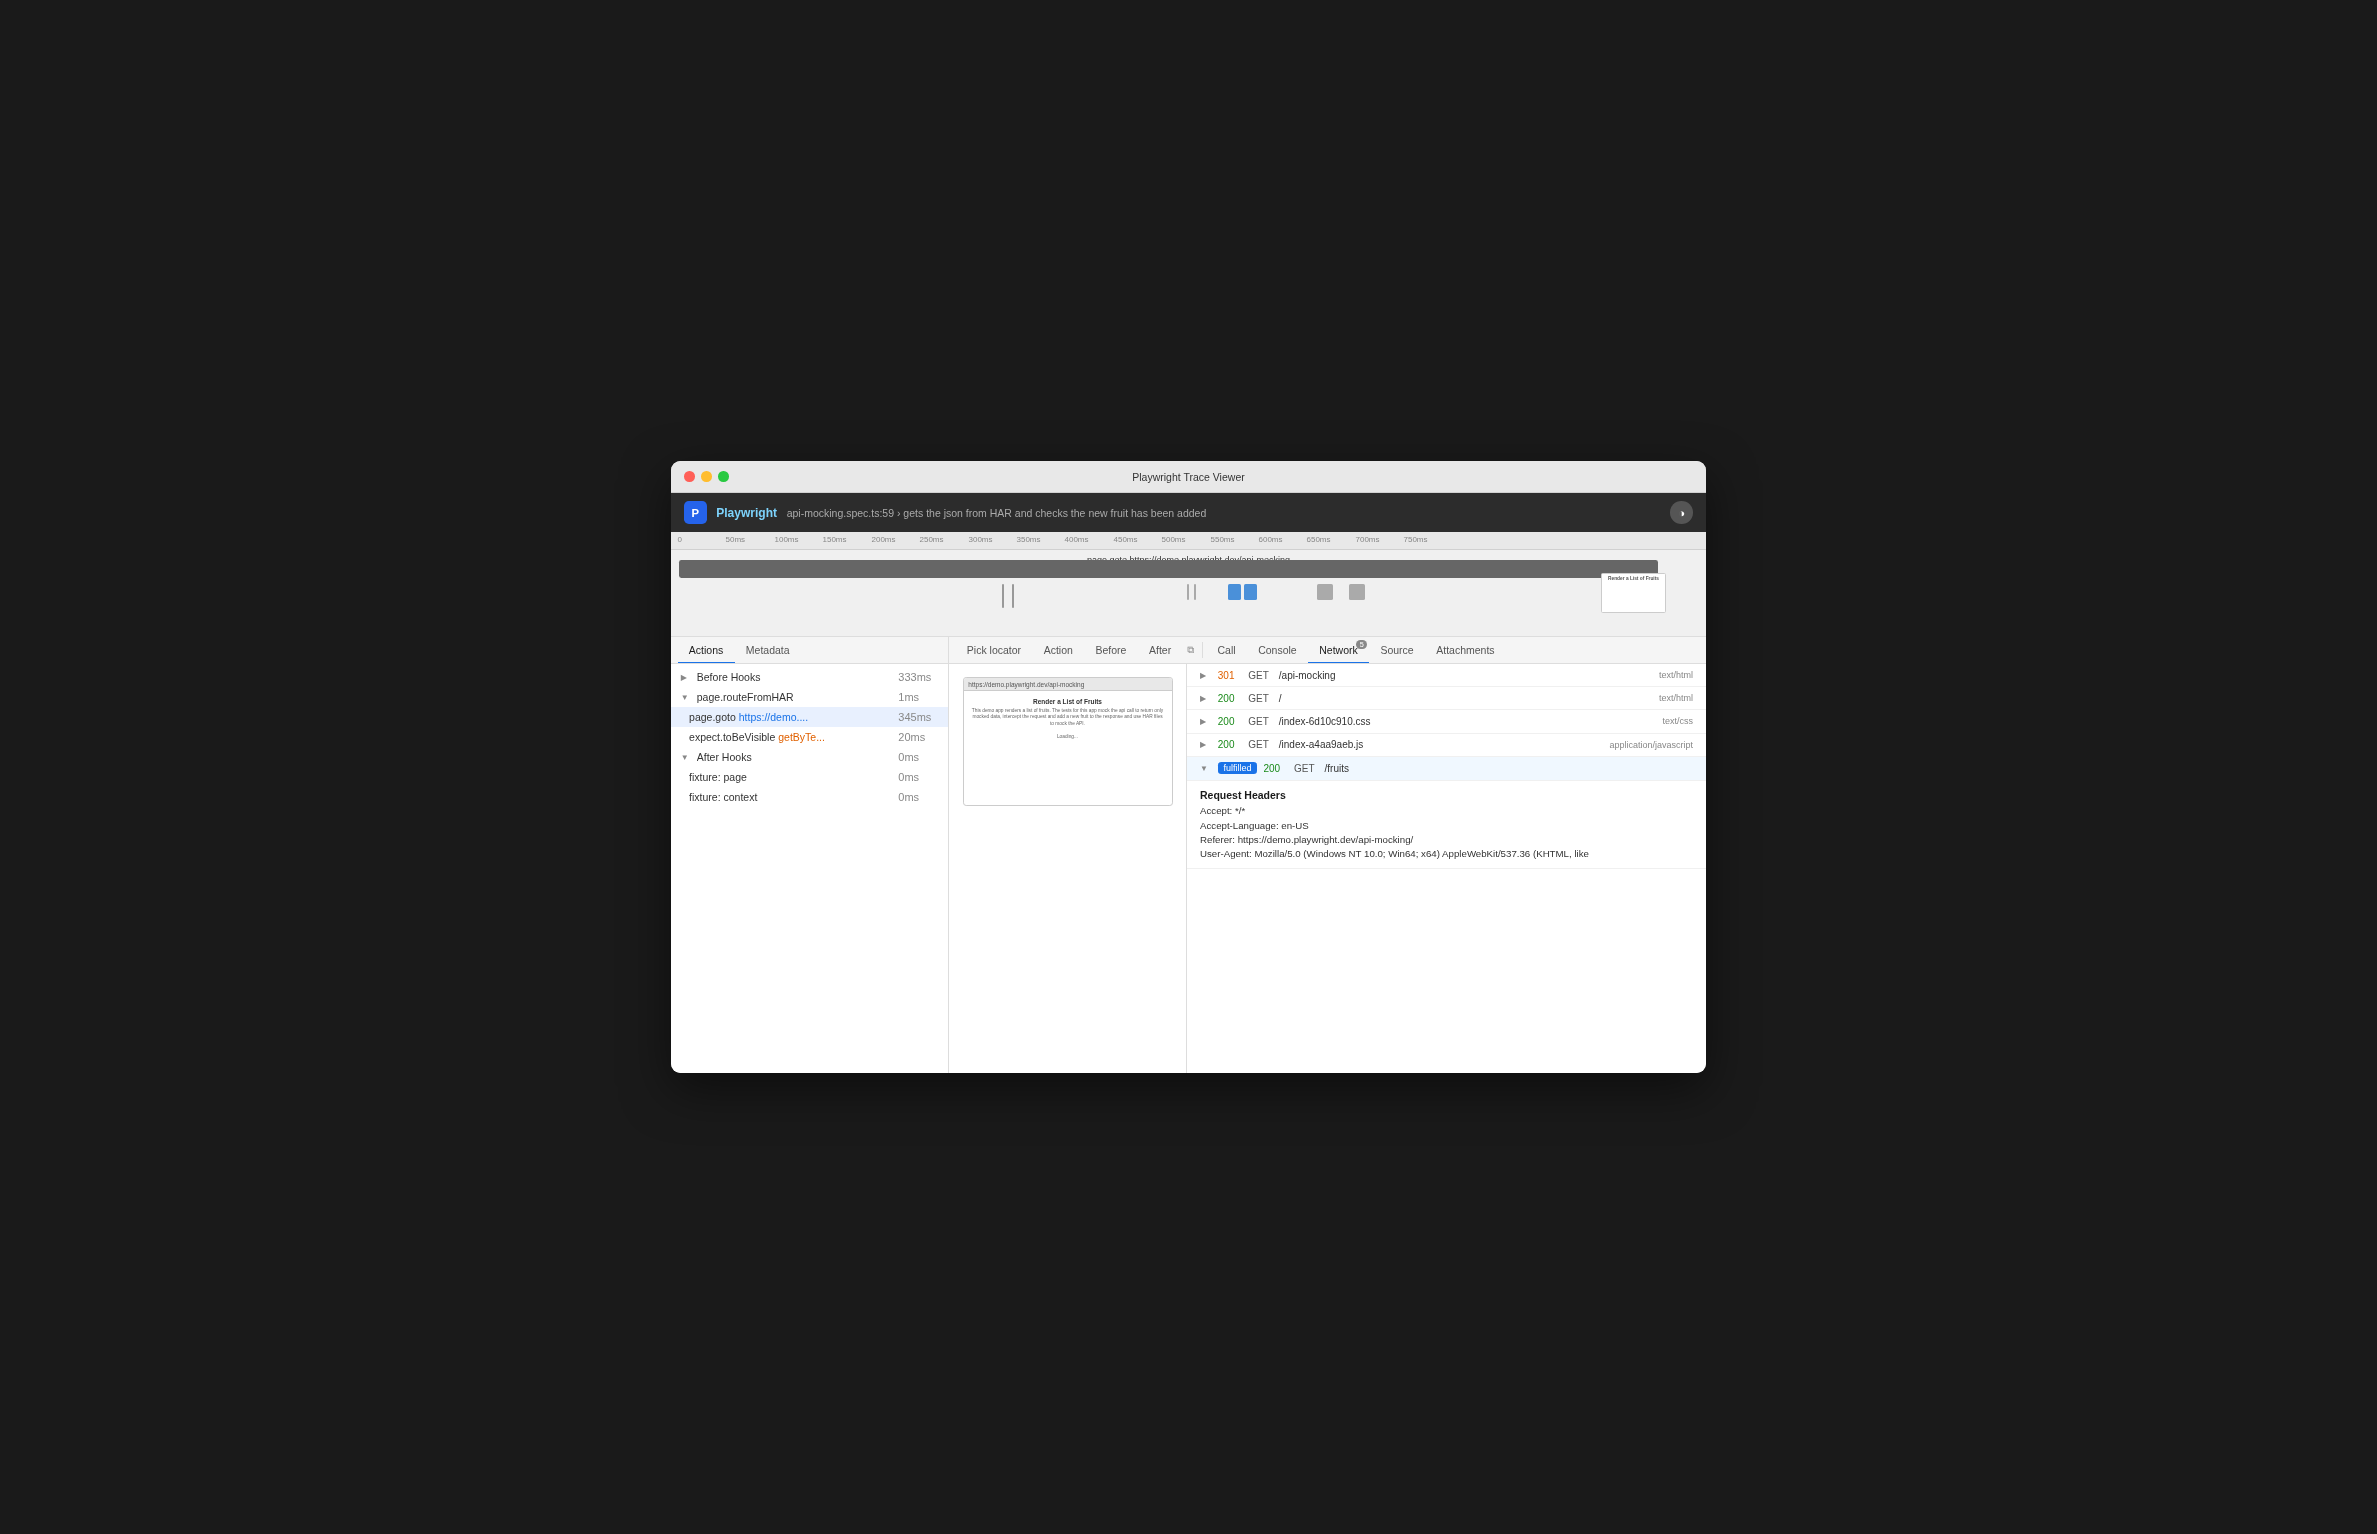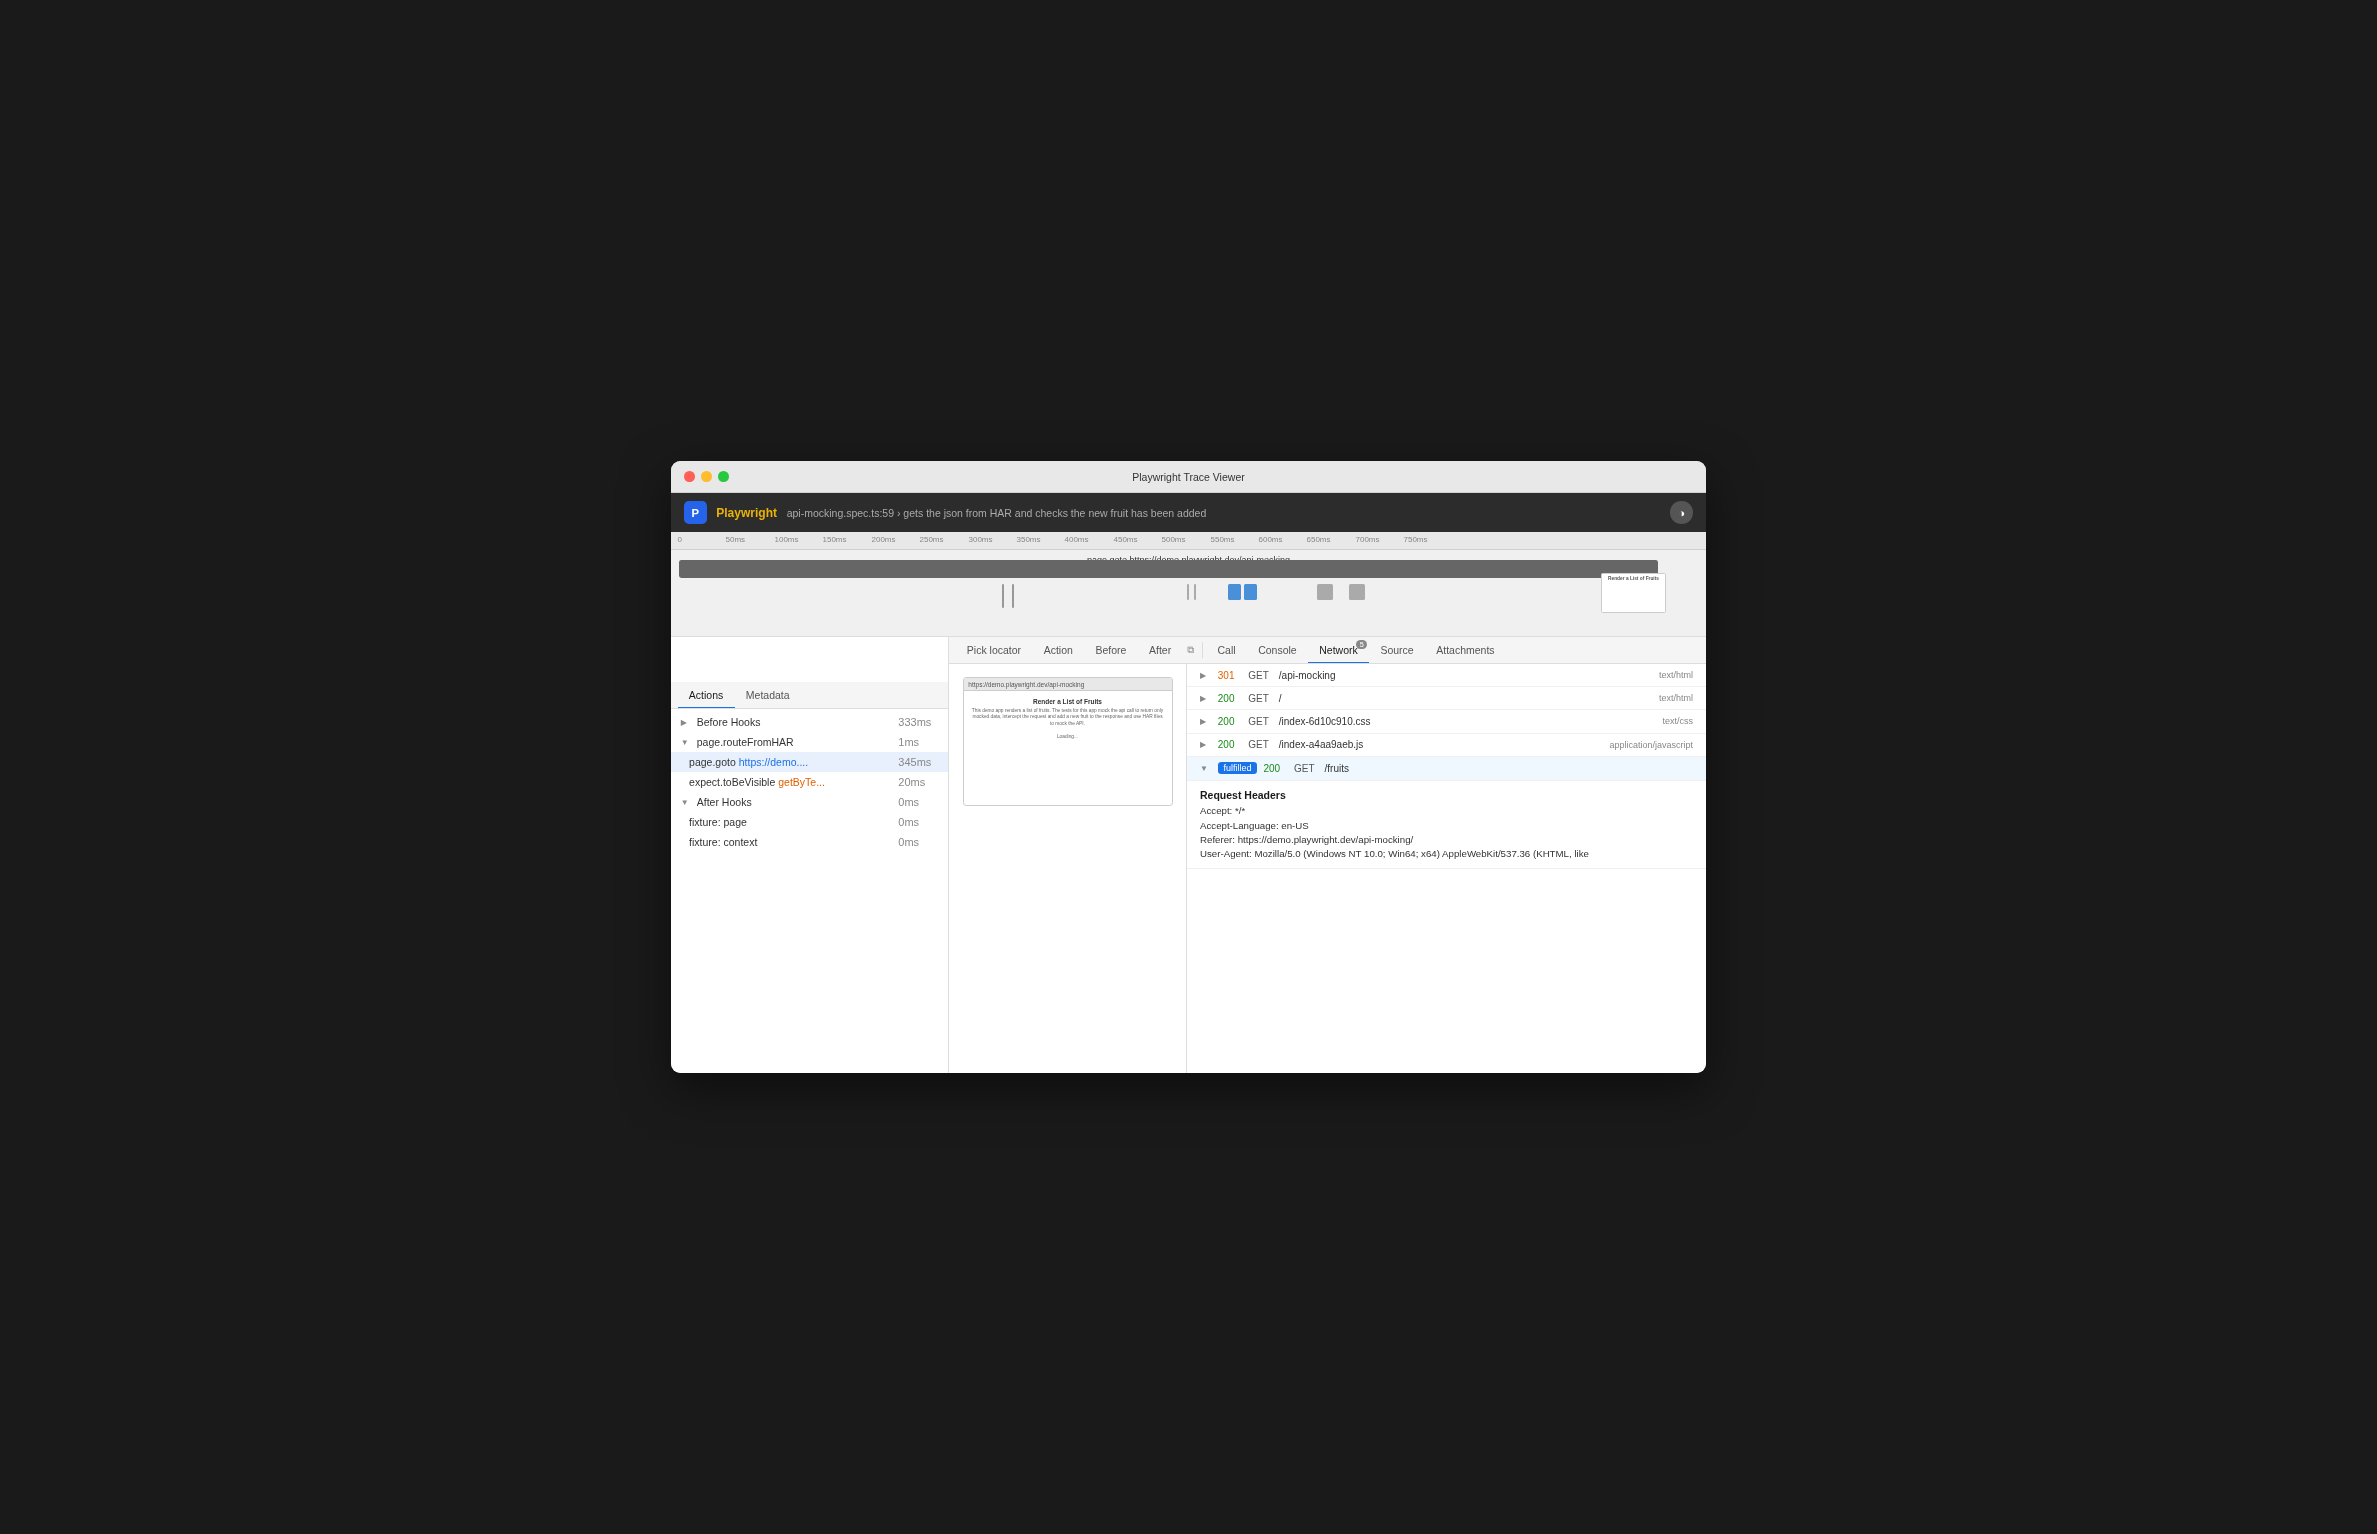--- a/index.html
+++ b/index.html
@@ -65,21 +65,21 @@
       background: #2563eb;
       border-radius: 4.8px;
       display: flex;
       align-items: center;
       justify-content: center;
       color: white;
       font-size: 11.3px;
       font-weight: bold;
     }
     .header-brand {
-      color: #eab308;
+      color: #7dd3fc;
       font-size: 12px;
       font-weight: 600;
     }
     .header-path {
       color: #aaa;
       font-size: 10.5px;
       flex: 1;
     }
     .theme-toggle {
       width: 22.6px;
@@ -158,21 +158,20 @@
       border-right: 0.8px solid #ddd;
       display: flex;
       flex-direction: column;
       background: white;
     }
     .panel-tabs {
       display: flex;
       border-bottom: 0.8px solid #ddd;
       background: #f5f5f5;
       padding: 0 6.5px;
-      margin-top: 45px;
     }
     .panel-tab {
       padding: 6.5px 11.3px;
       font-size: 10.5px;
       cursor: pointer;
       color: #555;
       border-bottom: 1.6px solid transparent;
     }
     .panel-tab.active {
       color: #1a1a1a;

